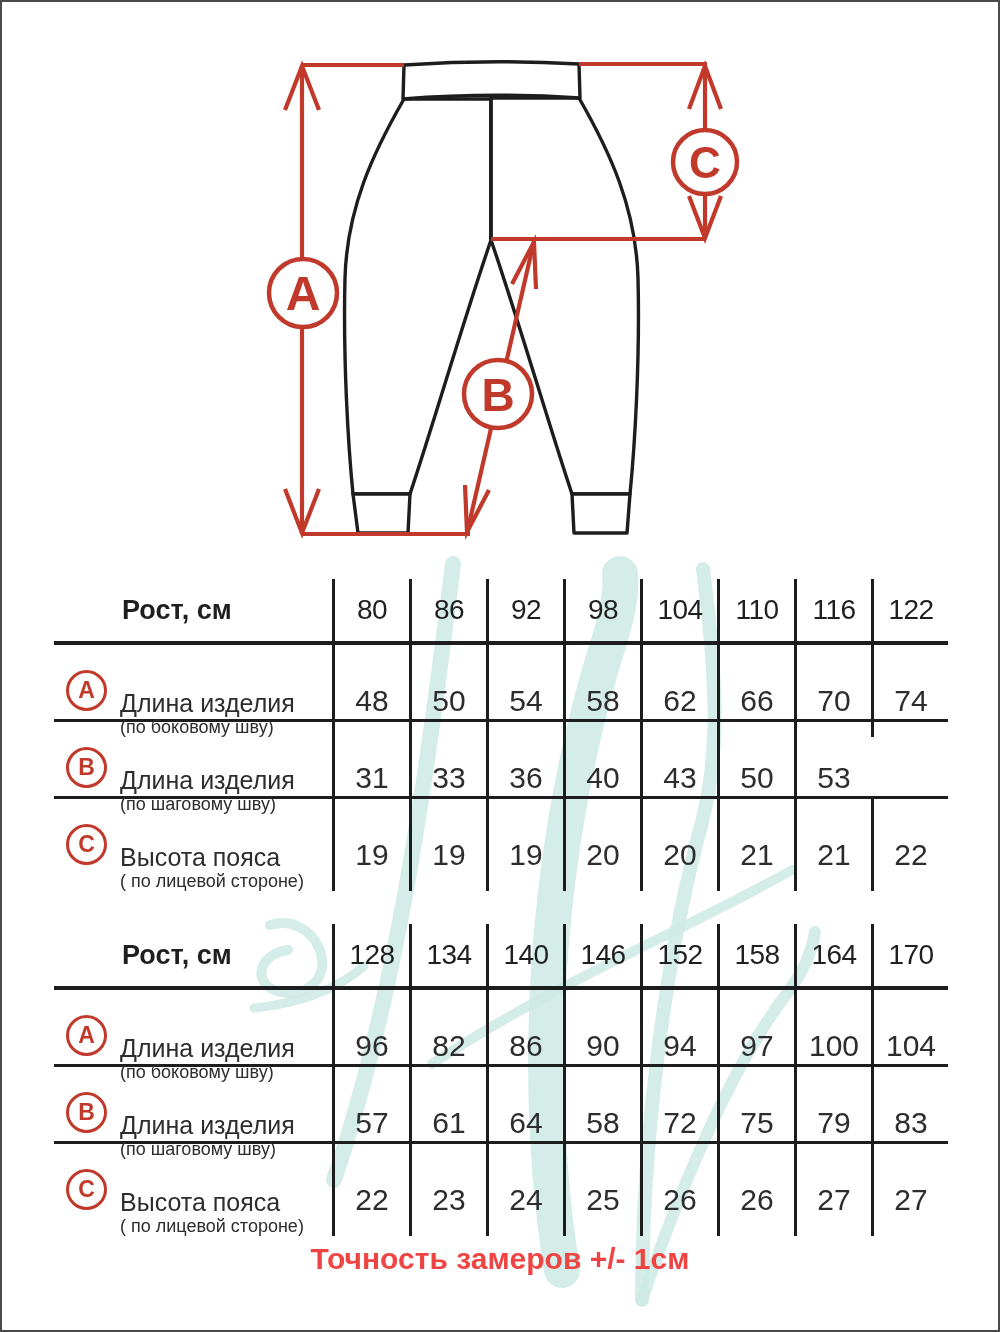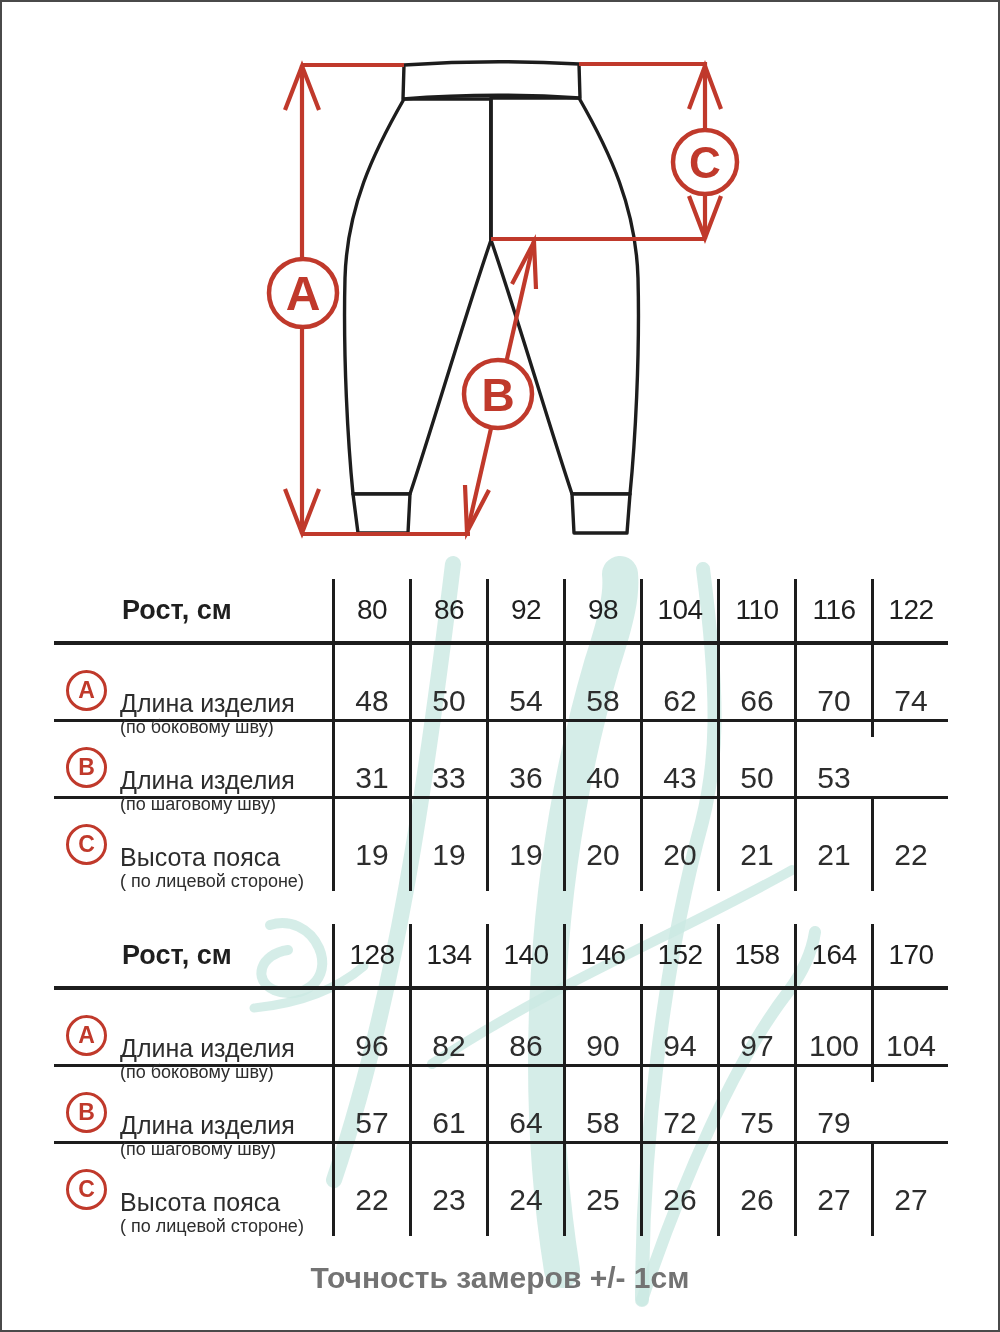--- a/index.html
+++ b/index.html
@@ -55,21 +55,21 @@
     font-size:23px;font-weight:bold;
     display:flex;align-items:center;justify-content:center;
     margin-right:13px;
   }
   .row-title-wrap{display:flex;flex-direction:column;}
   .row-title{font-size:25px;color:var(--text);line-height:1.15;margin-top:44px;}
   .row-subtitle{font-size:18px;color:var(--text);line-height:1.05;}
   .caption{
     position:absolute;left:0;right:0;top:1240px;z-index:1;
     text-align:center;
-    font-size:30px;font-weight:bold;color:#737373;margin-top:19px;
+    font-size:30px;font-weight:bold;color:#ef4444;
   }
 </style>
 </head>
 <body>
 
 <div class="page">
 
   <svg class="watermark" width="1000" height="1332" viewBox="0 0 1000 1332">
     <path class="wm" d="M286 948 C258 952 250 978 272 988 C302 1000 330 976 317 946 C308 926 288 917 268 923" stroke-width="10" stroke-linecap="round"></path>
     <path class="wm" d="M252 1006 C292 1002 332 990 362 964" stroke-width="9" stroke-linecap="round"></path>
@@ -216,20 +216,21 @@
             <span class="row-subtitle">(по шаговому шву)</span>
           </span>
         </div>
         <div class="cell num-cell value-cell">57</div>
         <div class="cell num-cell value-cell">61</div>
         <div class="cell num-cell value-cell">64</div>
         <div class="cell num-cell value-cell">58</div>
         <div class="cell num-cell value-cell">72</div>
         <div class="cell num-cell value-cell">75</div>
         <div class="cell num-cell value-cell">79</div>
+        <div class="cell num-cell value-cell">83</div>
       </div>
       <div class="trow last">
         <div class="cell label-cell">
           <span class="letter-badge">C</span>
           <span class="row-title-wrap">
             <span class="row-title">Высота пояса</span>
             <span class="row-subtitle">( по лицевой стороне)</span>
           </span>
         </div>
         <div class="cell num-cell value-cell">22</div>

